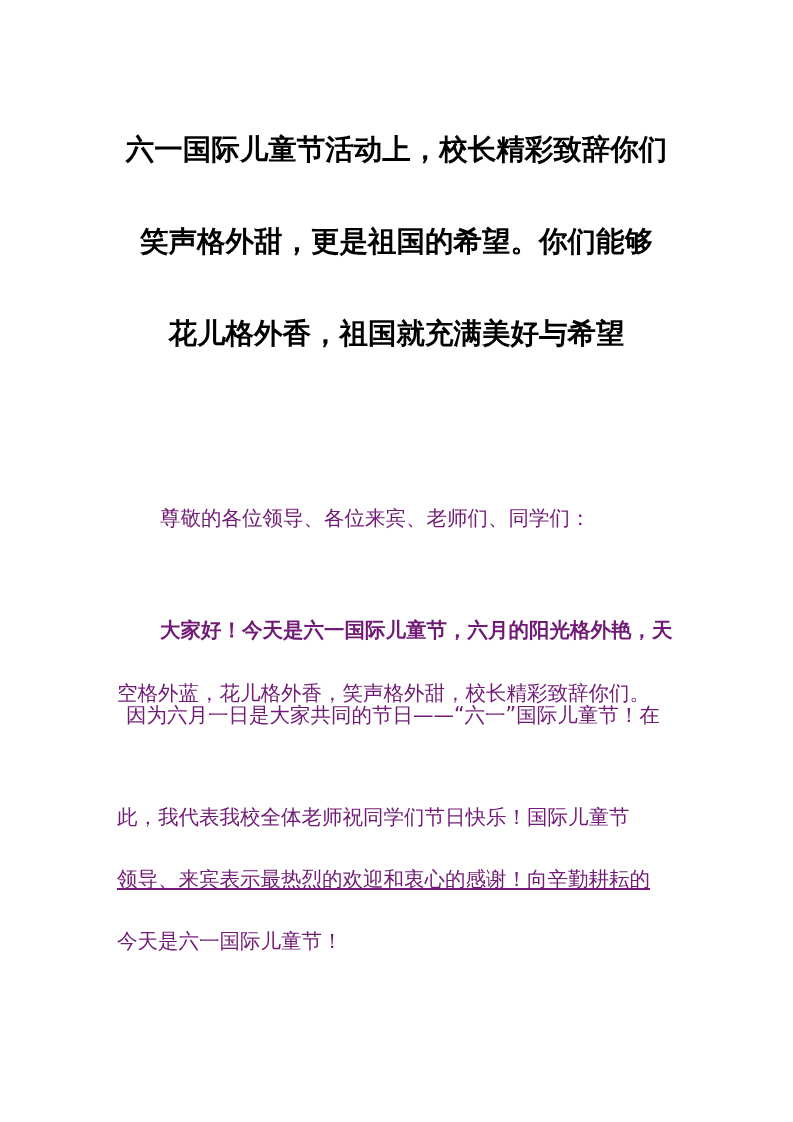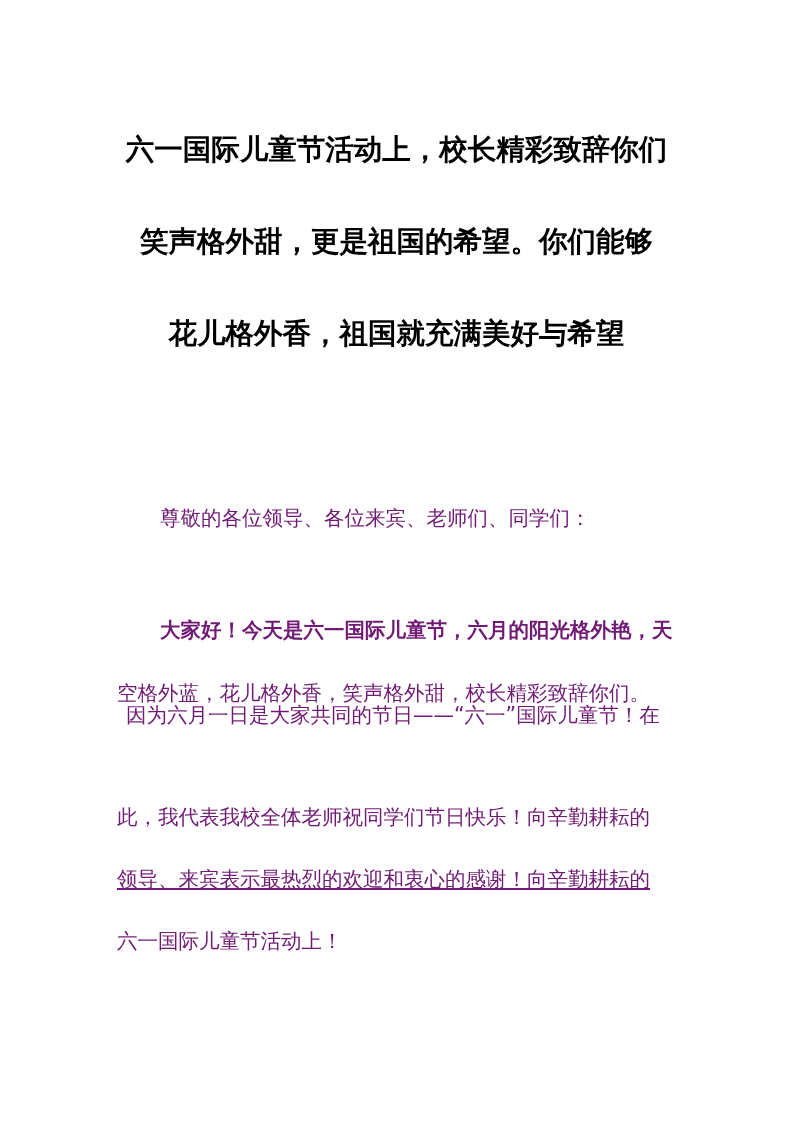--- a/index.html
+++ b/index.html
@@ -53,18 +53,18 @@
     <div class="title-line" style="top:228px;">笑声格外甜，更是祖国的希望。你们能够</div>
     <div class="title-line" style="top:320px;">花儿格外香，祖国就充满美好与希望</div>
   </div>
 
   <div class="body-line" style="left:160px; top:508px;">尊敬的各位领导、各位来宾、老师们、同学们：</div>
 
   <div>
     <div class="body-line" style="left:160px; top:620px;font-weight:bold;">大家好！今天是六一国际儿童节，六月的阳光格外艳，天</div>
     <div class="body-line" style="left:117px; top:683px;">空格外蓝，花儿格外香，笑声格外甜，校长精彩致辞你们。</div>
     <div class="body-line" style="left:117px; top:705px;margin-left:9px;">因为六月一日是大家共同的节日——“六一”国际儿童节！在</div>
-    <div class="body-line" style="left:117px; top:807px;">此，我代表我校全体老师祝同学们节日快乐！向辛勤耕耘的</div>
+    <div class="body-line" style="left:117px; top:807px;">此，我代表我校全体老师祝同学们节日快乐！国际儿童节</div>
     <div class="body-line" style="left:117px; top:869px;text-decoration:underline;">领导、来宾表示最热烈的欢迎和衷心的感谢！向辛勤耕耘的</div>
-    <div class="body-line" style="left:117px; top:931px;">六一国际儿童节活动上！</div>
+    <div class="body-line" style="left:117px; top:931px;">今天是六一国际儿童节！</div>
   </div>
 
 </div>
 
 </body></html>

